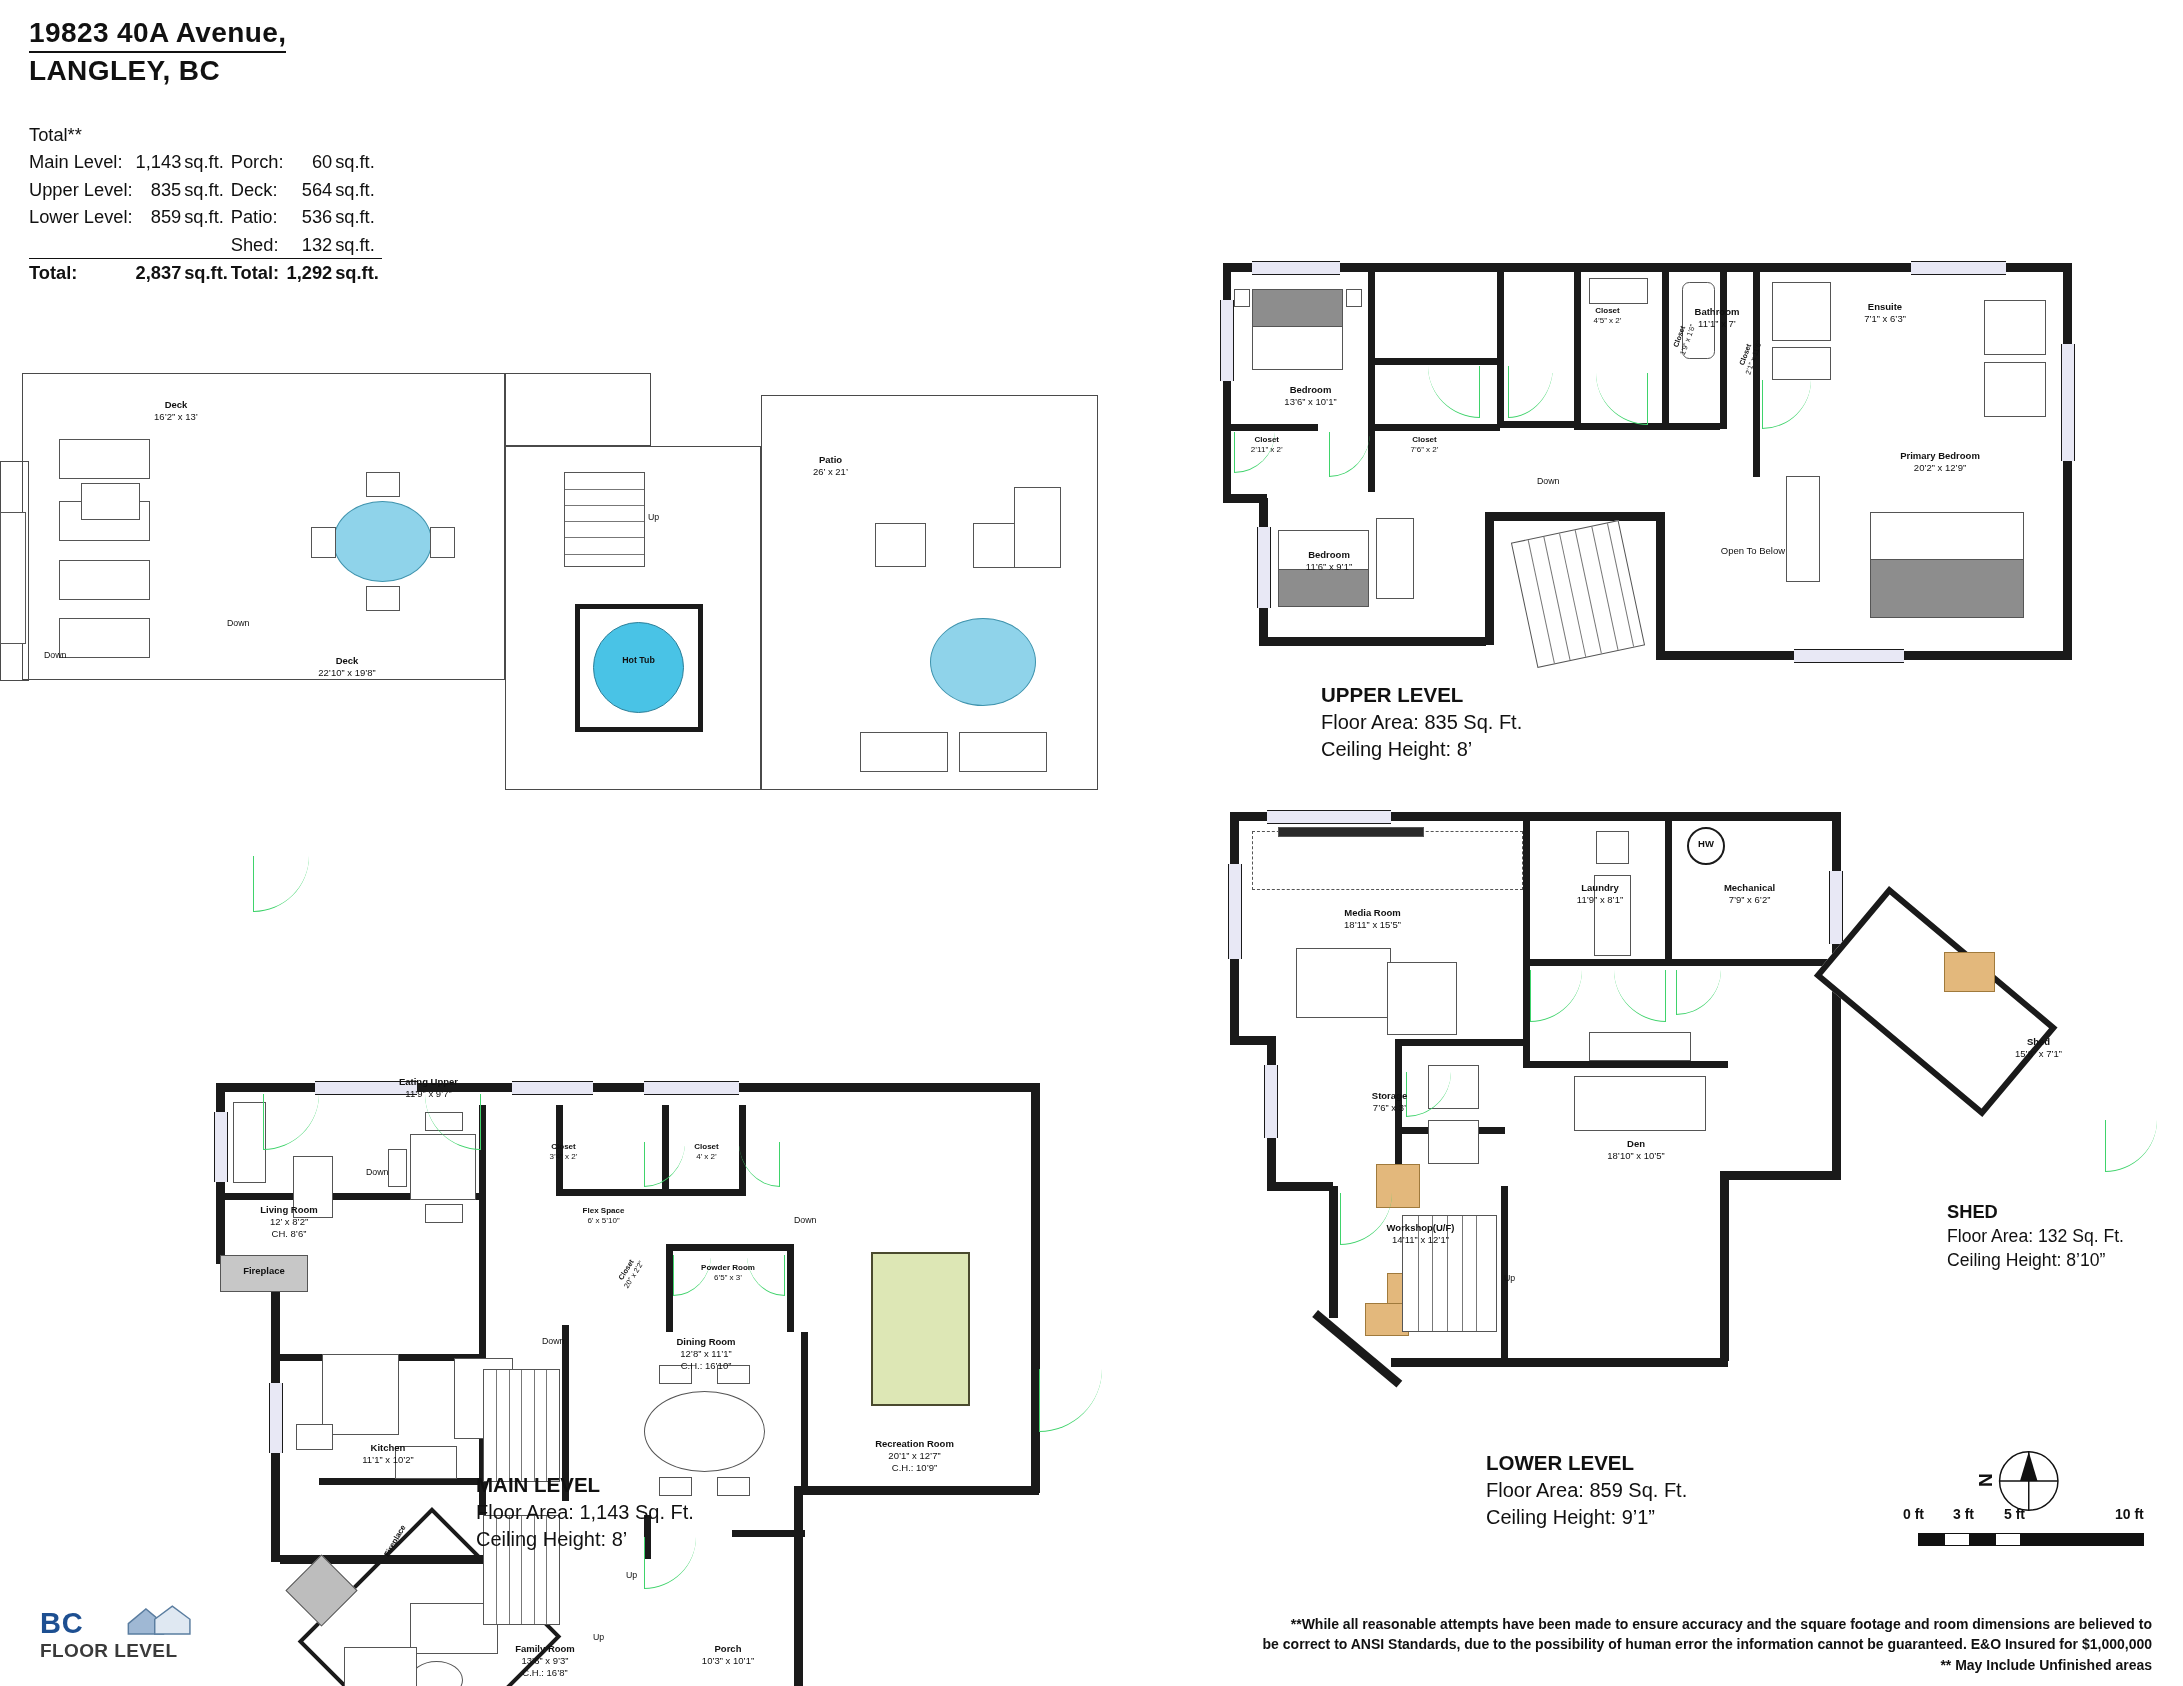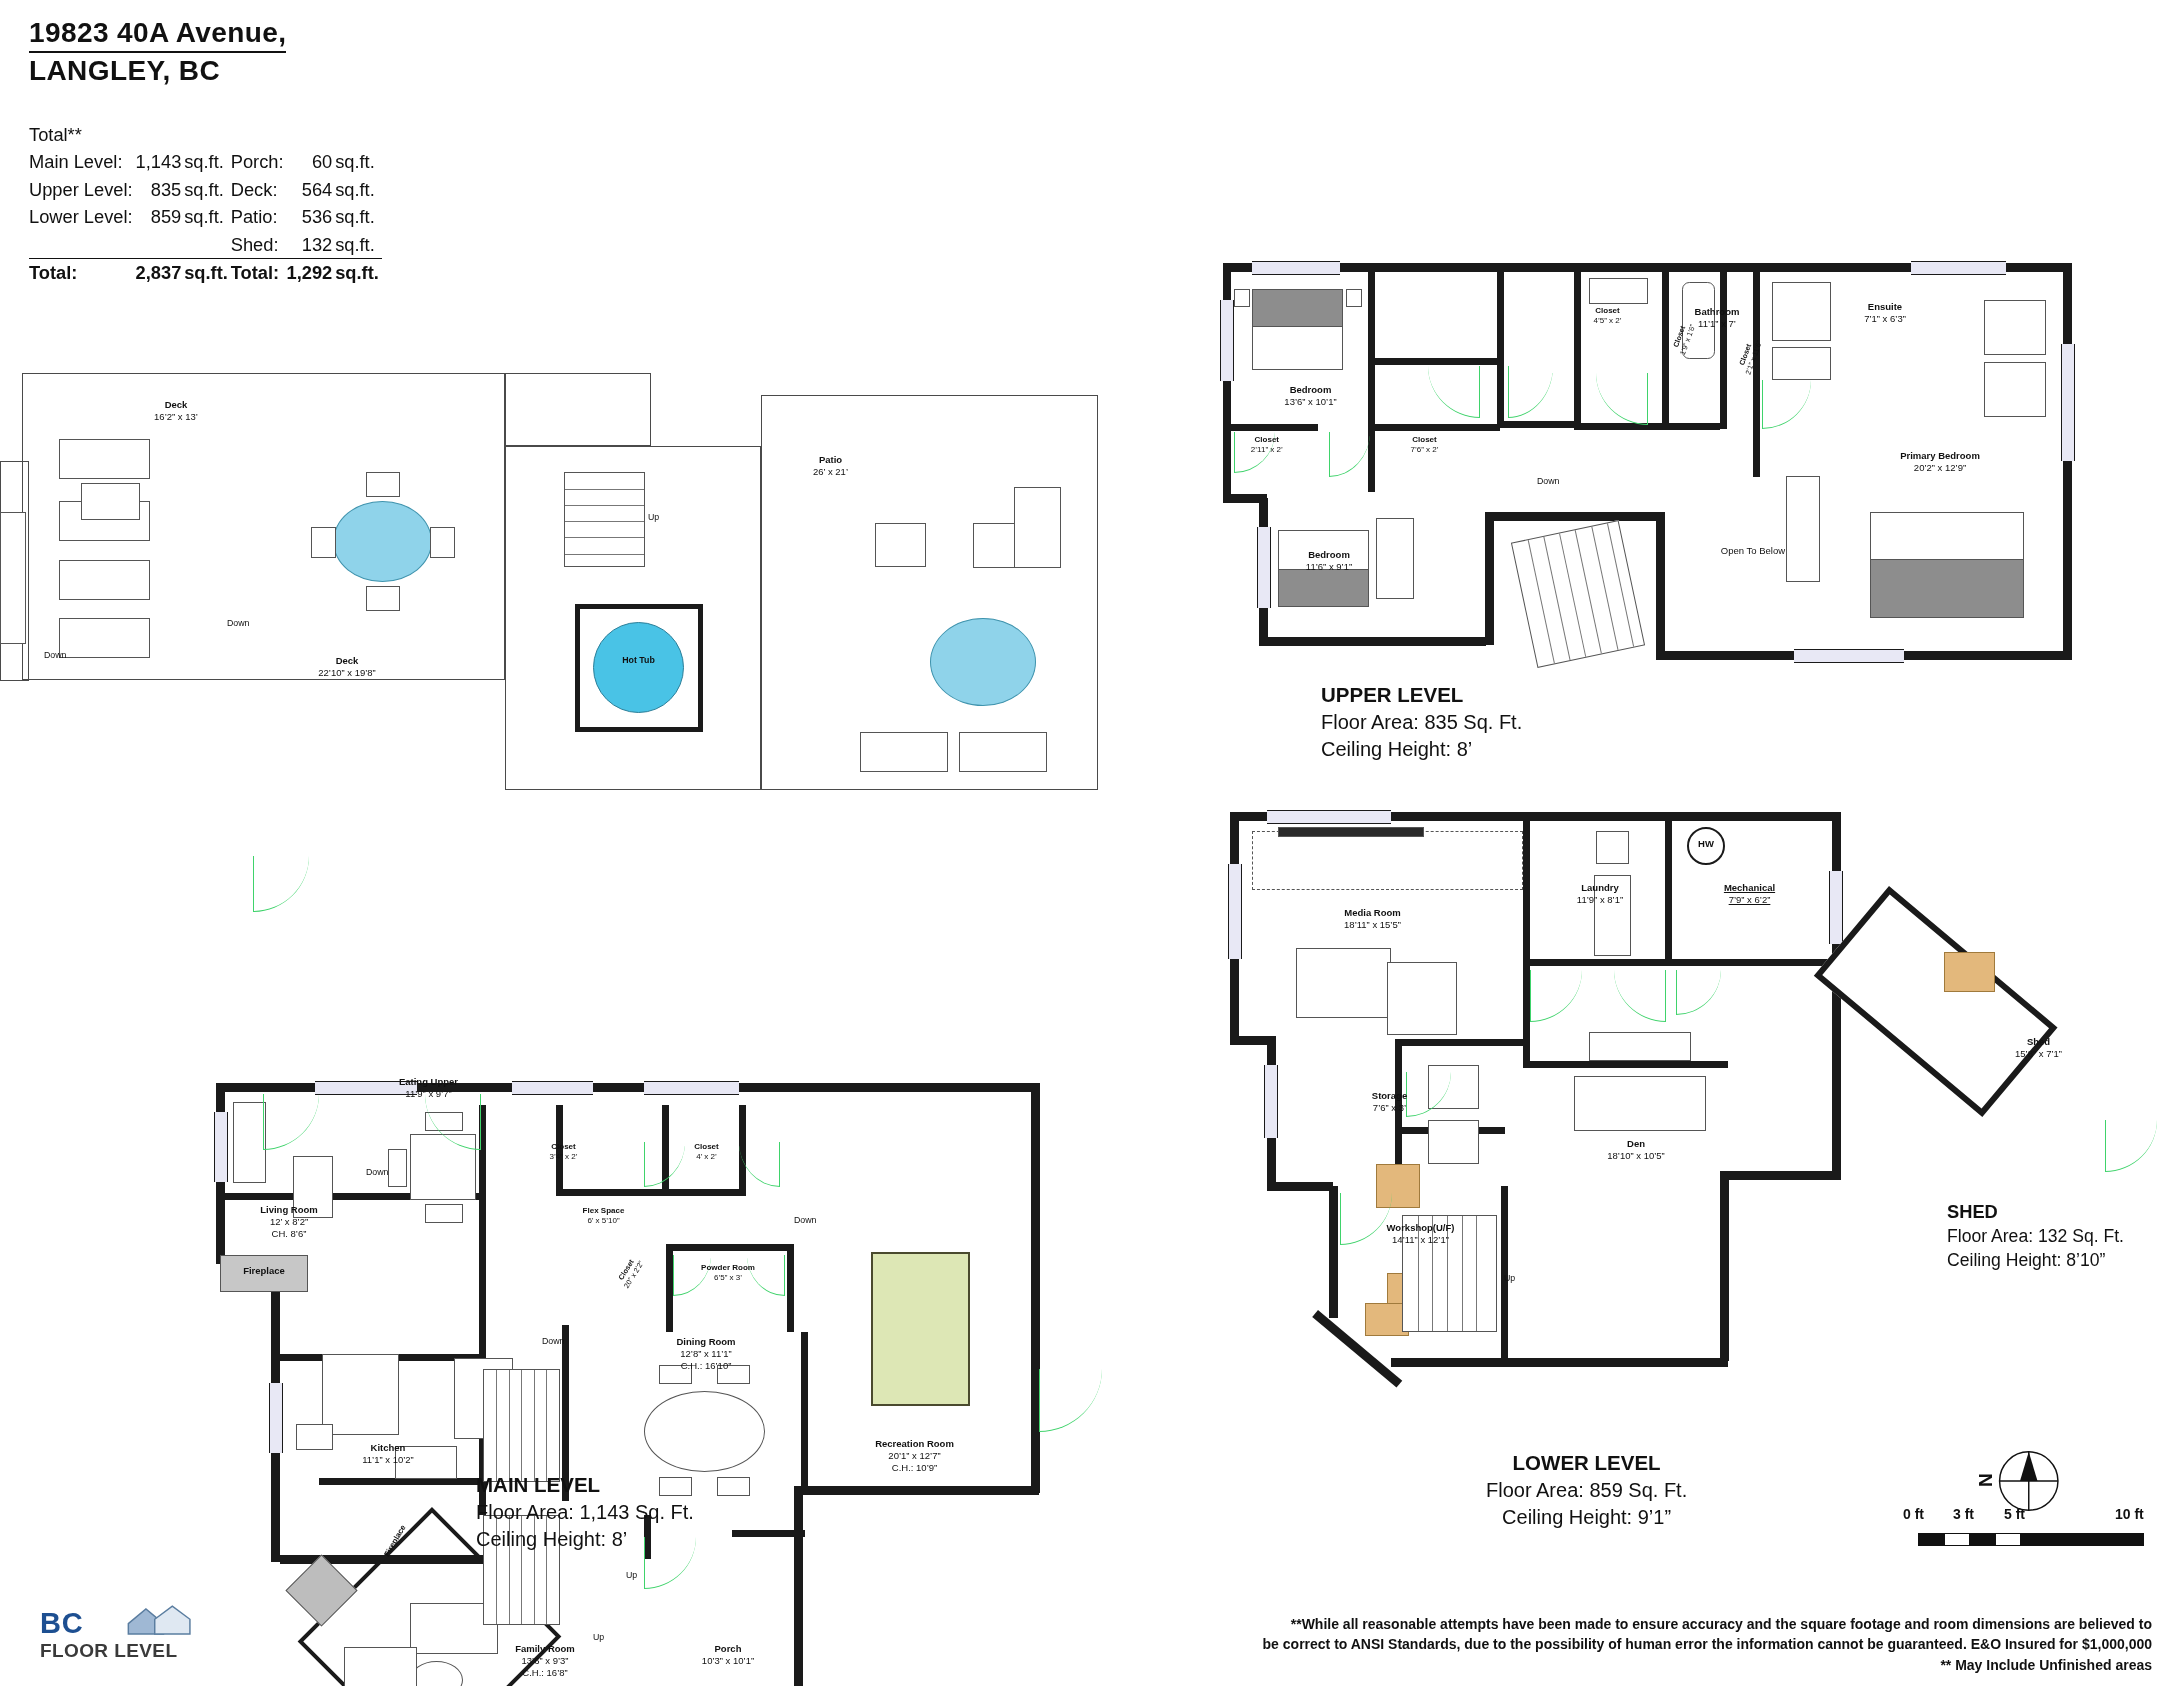--- a/index.html
+++ b/index.html
@@ -480,38 +480,38 @@
 
   <div class="gdoor" style="left:322px;top:165px;width:51px;height:51px;"></div>
   <div class="gdoor2" style="left:406px;top:165px;width:51px;height:51px;"></div>
   <div class="gdoor" style="left:468px;top:165px;width:44px;height:44px;"></div>
   <div class="gdoor" style="left:132px;top:388px;width:51px;height:51px;"></div>
   <div class="gdoor" style="left:198px;top:267px;width:44px;height:44px;"></div>
 
   <div class="rmlbl" style="left:337px;top:77px;width:110px;">
     <span class="rmname">Laundry</span><br><span>11’9” x 8’1”</span>
   </div>
-  <div class="rmlbl" style="left:483px;top:77px;width:117px;text-decoration:underline;">
+  <div class="rmlbl" style="left:483px;top:77px;width:117px;">
     <span class="rmname">Mechanical</span><br><span>7’9” x 6’2”</span>
   </div>
   <div class="rmlbl" style="left:95px;top:102px;width:139px;">
     <span class="rmname">Media Room</span><br><span>18’11” x 15’5”</span>
   </div>
   <div class="rmlbl" style="left:134px;top:285px;width:95px;">
     <span class="rmname">Storage</span><br><span>7’6” x 3’</span>
   </div>
   <div class="rmlbl" style="left:366px;top:333px;width:124px;">
     <span class="rmname">Den</span><br><span>18’10” x 10’5”</span>
   </div>
   <div class="rmlbl" style="left:143px;top:417px;width:139px;">
     <span class="rmname">Workshop(U/F)</span><br><span>14’11” x 12’1”</span>
   </div>
 </div>
 
-<div class="levelcap" style="left:1486px;top:1449px;text-align:center;">
+<div class="levelcap" style="left:1486px;top:1449px;">
   <span class="big">LOWER LEVEL</span><br>
   <span>Floor Area: 859 Sq. Ft.</span><br>
   <span>Ceiling Height: 9’1”</span>
 </div>
 
 <div class="abs" style="left:1874px;top:864px;width:307px;height:351px;">
   <div class="room" style="left:14.6px;top:22px;width:220px;height:117px;border-width:6.6px;transform:rotate(40deg);transform-origin:left top;"></div>
   <div class="furn" style="left:70px;top:88px;width:51px;height:40px;background:#e3b87c;border:1.5px solid #a07a3c;"></div>
   <div class="gdoor" style="left:231px;top:256px;width:51px;height:51px;"></div>
   <div class="rmlbl" style="left:106px;top:172px;width:117px;">

